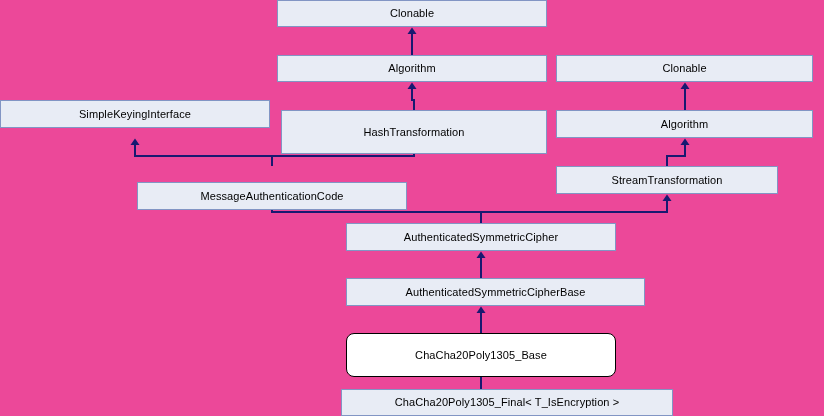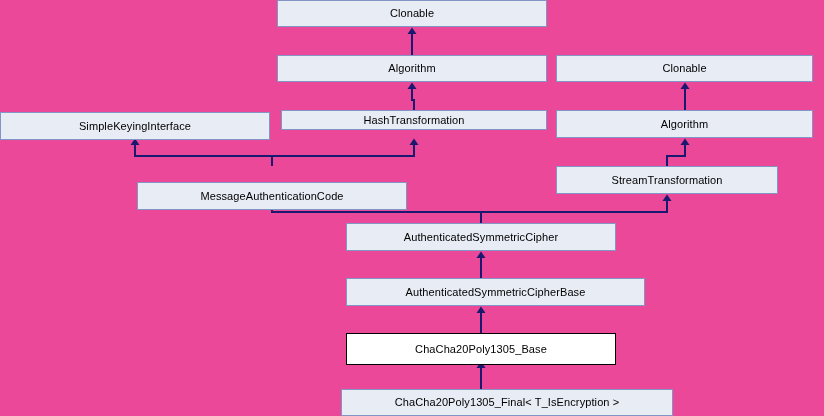--- a/index.html
+++ b/index.html
@@ -86,40 +86,40 @@
     </svg>
 <div class="node" style="left: 277px; top: 0px; width: 270px; height: 27px;">
       <span class="node-label">Clonable</span>
     </div>
     <div class="node" style="left: 277px; top: 55px; width: 270px; height: 27px;">
       <span class="node-label">Algorithm</span>
     </div>
     <div class="node" style="left: 556px; top: 55px; width: 257px; height: 27px;">
       <span class="node-label">Clonable</span>
     </div>
-    <div class="node" style="left: 0px; top: 112px; width: 270px; height: 28px;">
+    <div class="node" style="left: 0px; top: 100px; width: 270px; height: 28px;">
       <span class="node-label">SimpleKeyingInterface</span>
     </div>
-    <div class="node" style="left: 281px; top: 110px; width: 266px; height: 20px;">
+    <div class="node" style="left: 281px; top: 110px; width: 266px; height: 44px;">
       <span class="node-label">HashTransformation</span>
     </div>
     <div class="node" style="left: 556px; top: 110px; width: 257px; height: 28px;">
       <span class="node-label">Algorithm</span>
     </div>
     <div class="node" style="left: 137px; top: 182px; width: 270px; height: 28px;">
       <span class="node-label">MessageAuthenticationCode</span>
     </div>
     <div class="node" style="left: 556px; top: 166px; width: 222px; height: 28px; align-items: center;">
       <span class="node-label">StreamTransformation</span>
     </div>
     <div class="node" style="left: 346px; top: 223px; width: 270px; height: 28px; align-items: center;">
       <span class="node-label">AuthenticatedSymmetricCipher</span>
     </div>
     <div class="node" style="left: 346px; top: 278px; width: 299px; height: 28px;">
       <span class="node-label">AuthenticatedSymmetricCipherBase</span>
     </div>
-    <div class="node highlight" style="left: 346px; top: 333px; width: 270px; height: 32px;">
+    <div class="node highlight" style="left: 346px; top: 333px; width: 270px; height: 44px; border-radius: 8px;">
       <span class="node-label">ChaCha20Poly1305_Base</span>
     </div>
     <div class="node" style="left: 341px; top: 389px; width: 332px; height: 27px;">
       <span class="node-label">ChaCha20Poly1305_Final&lt; T_IsEncryption &gt;</span>
     </div>
   </div>
 
 </body></html>

